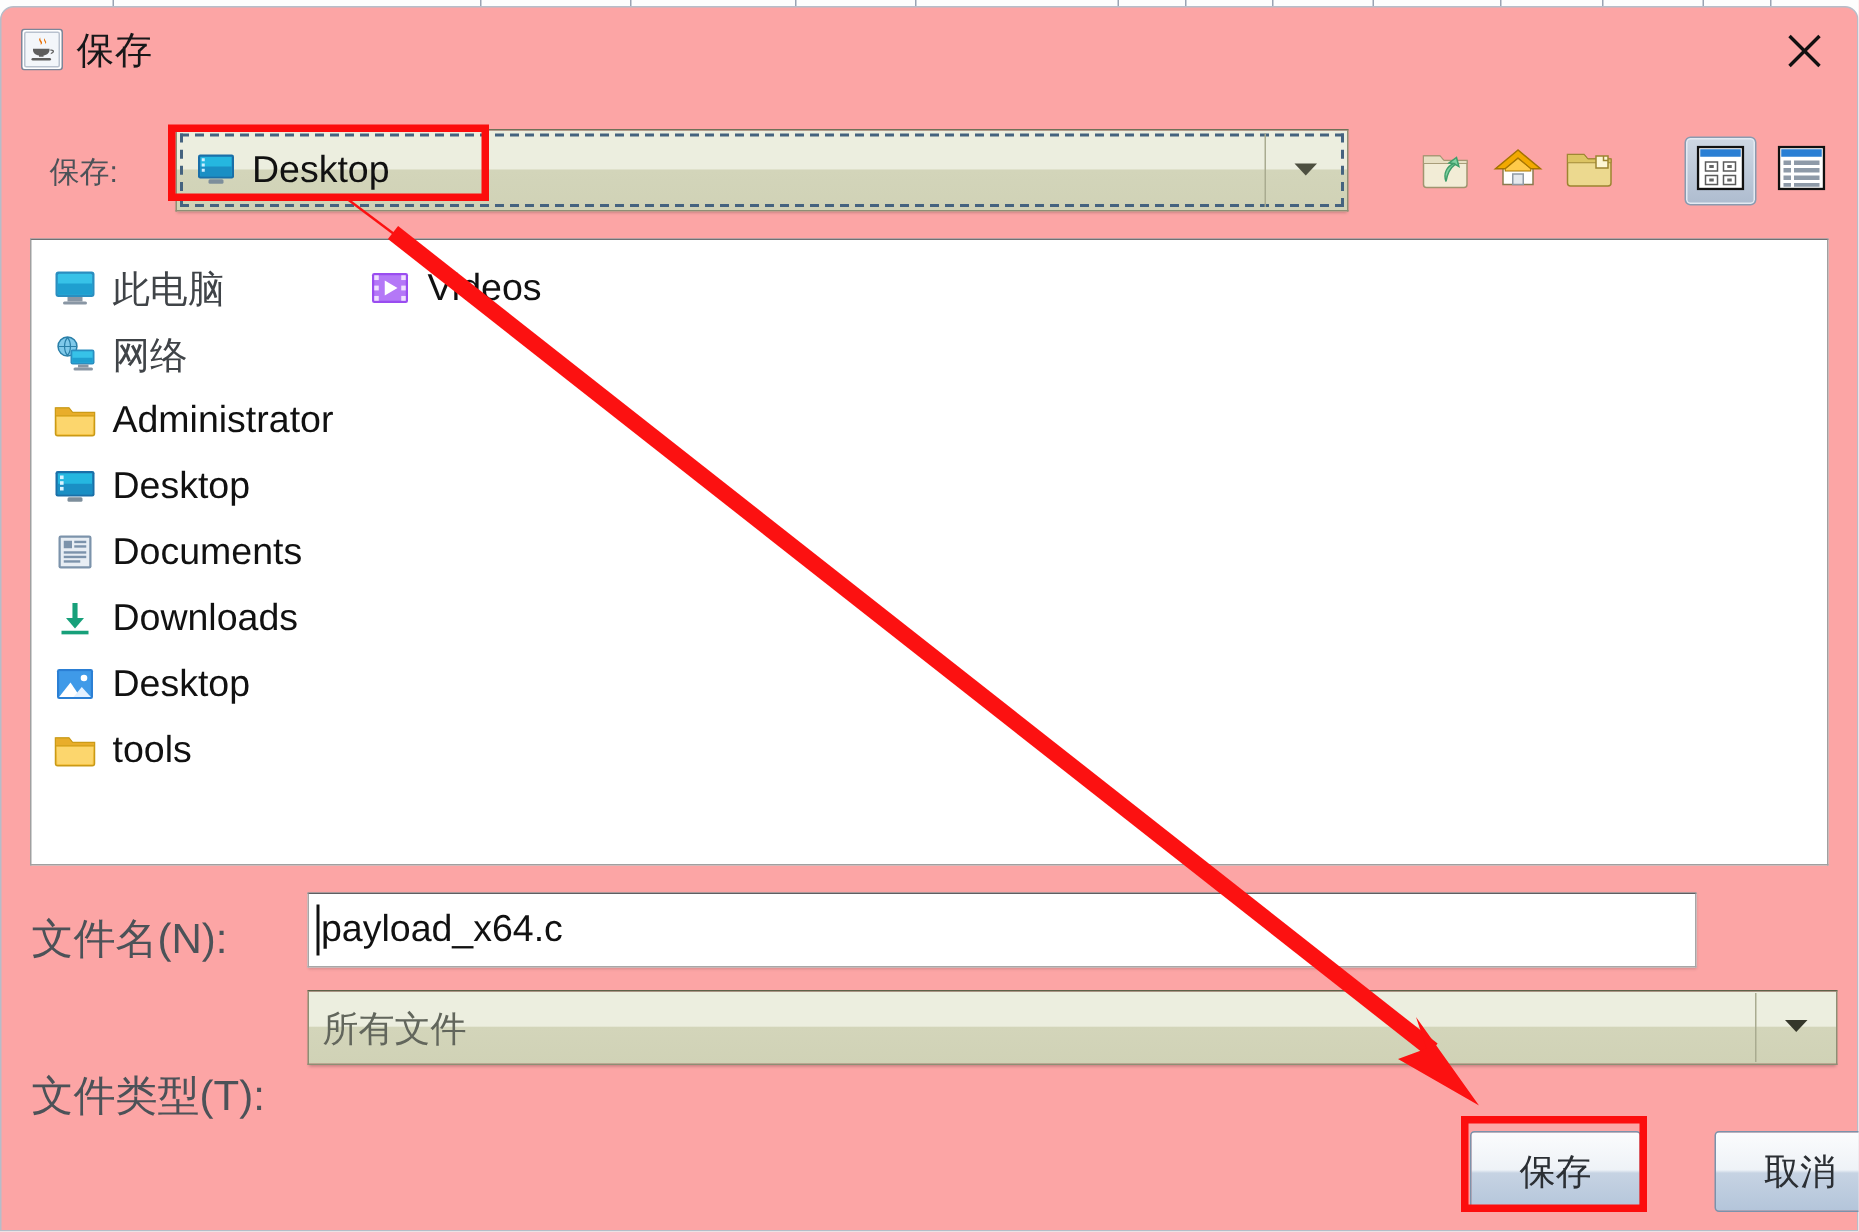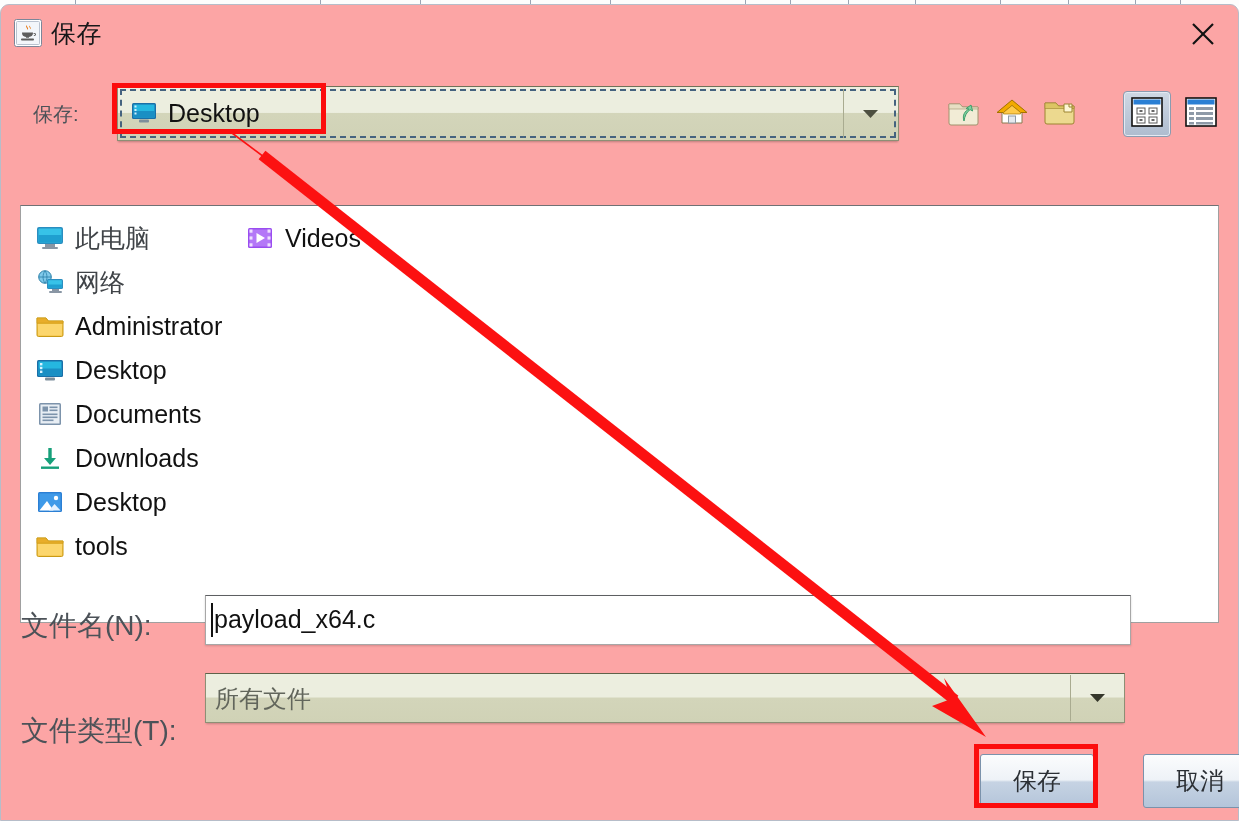--- a/index.html
+++ b/index.html
@@ -127,21 +127,20 @@
 
   
   .list-panel {
     position: absolute; left: 19px; top: 154px;
     width: 1199px; height: 418px;
     background: #ffffff;
     border: 1px solid #a0a0a0;
     border-top-color: #6f7174;
     box-sizing: border-box;
     overflow: hidden;
-    margin-top: 46px;
   }
   .list-col {
     position: absolute; top: 10px;
   }
   .list-col.c1 { left: 8px; width: 210px; }
   .list-col.c2 { left: 218px; width: 220px; }
 
   .list-item {
     display: flex; align-items: center;
     height: 44px;
@@ -182,27 +181,26 @@
     font-size: 25px; color: #111;
     white-space: nowrap;
   }
   .name-input .caret {
     position: absolute; left: 5px; top: 7px;
     width: 2px; height: 34px; background: #111;
   }
 
   .type-combo {
     position: absolute; left: 204px; top: 655px;
-    width: 920px; height: 50px;
+    width: 1020px; height: 50px;
     box-sizing: border-box;
     background: linear-gradient(to bottom,#eceedf 0%, #eceedf 48%, #d3d5ba 50%, #d0d2b6 100%);
     border: 1px solid #8d8f75;
     border-top-color: #5f6149;
     box-shadow: 0 2px 2px -1px rgba(0,0,0,.22);
-    margin-top: 13px;
   }
   .type-combo .val {
     position: absolute; left: 9px; top: 9px;
     font-size: 24px; color: #62665c;
     white-space: nowrap;
   }
   .type-combo .combo-arrow-zone {
     position: absolute; right: 1px; top: 1px;
     width: 52px; height: calc(100% - 2px);
     border-left: 1px solid #a9ab90;

